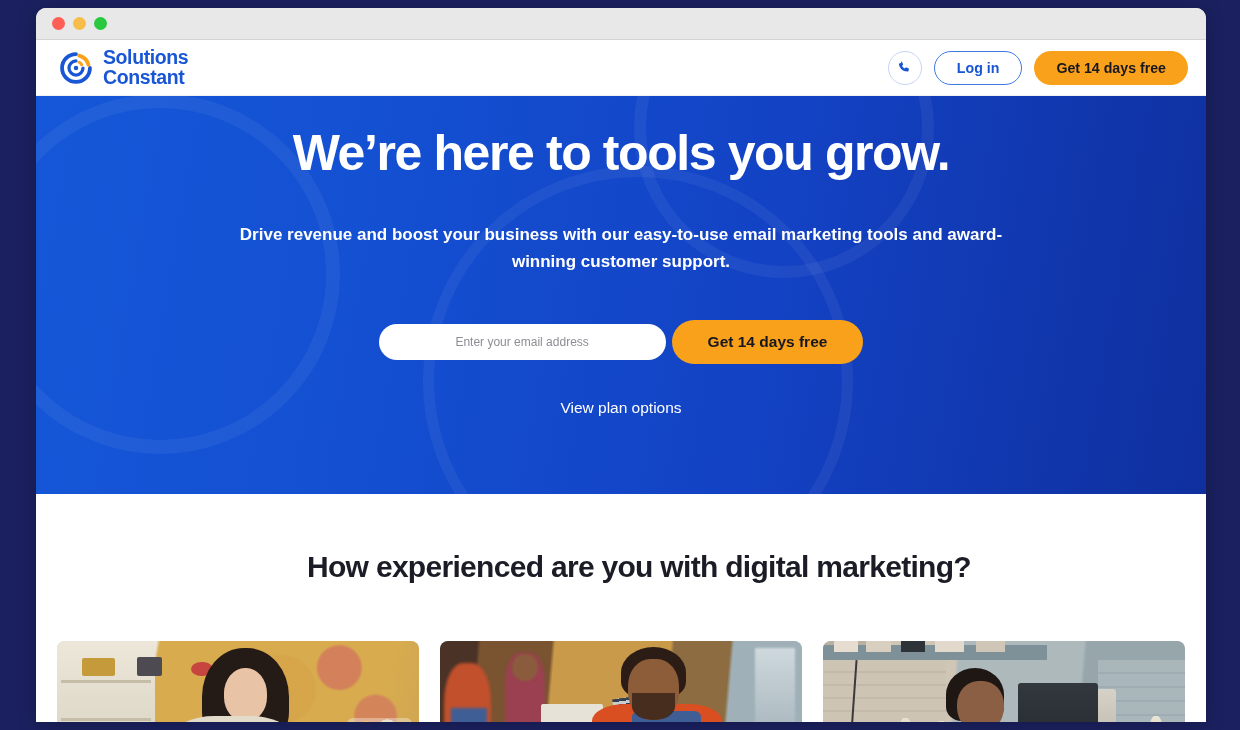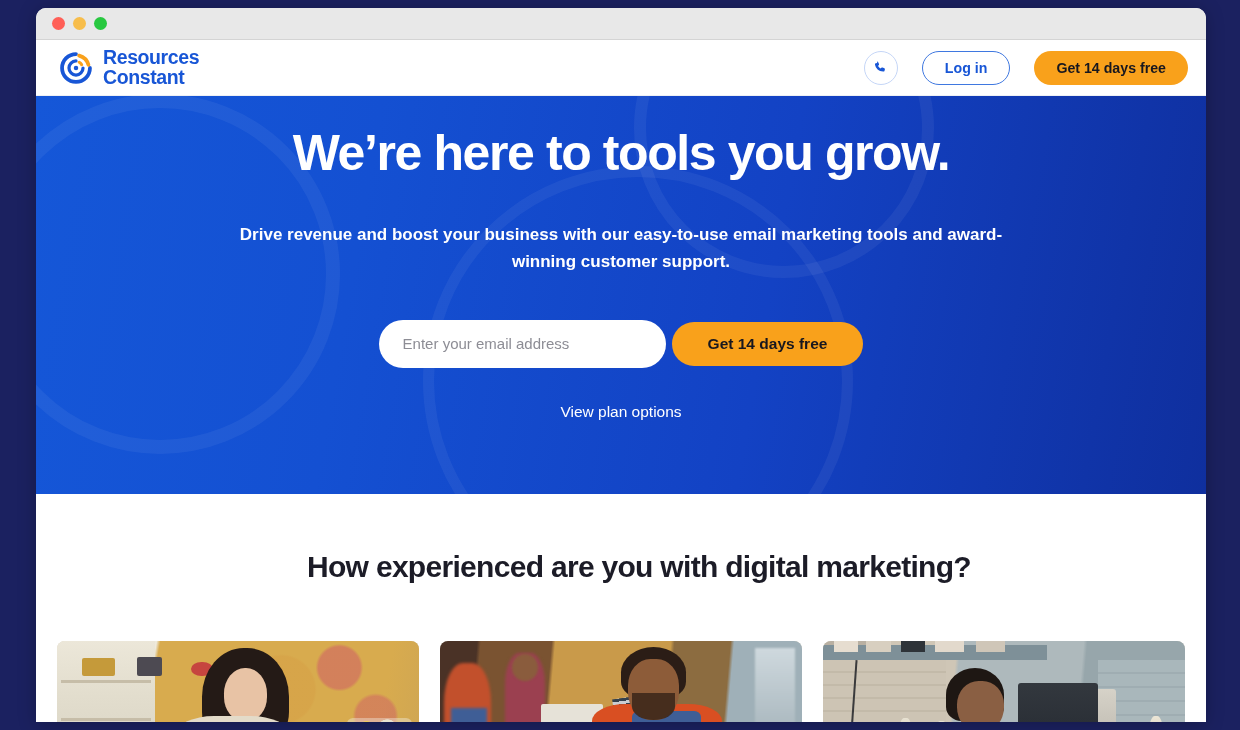--- a/index.html
+++ b/index.html
@@ -92,21 +92,21 @@
     width: 6px; height: 6px;
     border-right: 1.7px solid #2b2b38;
     border-bottom: 1.7px solid #2b2b38;
     transform: rotate(45deg);
   }
 
   .header-actions {
     margin-left: auto;
     display: flex;
     align-items: center;
-    gap: 24px;
+    gap: 12px;
   }
   .phone-btn {
     width: 34px; height: 34px;
     border-radius: 50%;
     border: 1.4px solid #c5d6f7;
     display: flex; align-items: center; justify-content: center;
     cursor: pointer;
     background: #fff;
   }
   .login-btn {
@@ -173,29 +173,30 @@
 
   .signup-row {
     margin-top: 44px;
     display: flex;
     justify-content: center;
     align-items: center;
     gap: 6px;
   }
   .email-input {
     width: 287px;
-    height: 48px;
+    height: 36px;
     border-radius: 24px;
     border: none;
     outline: none;
     padding: 0 24px;
-    font-size: 15px;
+    font-size: 12px;
     font-family: "Liberation Sans", sans-serif;
     color: #333;
     background: #fff;
+    text-align: center;
   }
   .email-input::placeholder { color: #8d8d95; }
   .trial-btn-hero {
     height: 44px;
     border-radius: 24px;
     background: #f9a11b;
     color: #17171f;
     border: none;
     padding: 0 36px;
     font-size: 15.5px;
@@ -343,21 +344,21 @@
 
     <div class="logo">
       <svg class="logo-mark" viewBox="0 0 40 40">
         <path d="M20 4.5 A15.5 15.5 0 1 0 35.5 20" fill="none" stroke="#1856d6" stroke-width="4.2" stroke-linecap="round"></path>
         <path d="M23.5 6.2 A14.6 14.6 0 0 1 33.8 16.5" fill="none" stroke="#f9a11b" stroke-width="4.2" stroke-linecap="round"></path>
         <path d="M20 12.2 A7.8 7.8 0 1 0 27.8 20" fill="none" stroke="#1856d6" stroke-width="3.6" stroke-linecap="round"></path>
         <path d="M23.6 13.6 A7.4 7.4 0 0 1 26.3 16.4" fill="none" stroke="#f9a11b" stroke-width="3.4" stroke-linecap="round"></path>
         <circle cx="20" cy="20" r="2.5" fill="#1856d6"></circle>
       </svg>
       <div class="logo-text">
-        <div>Resources</div>
+        <div>Solutions</div>
         <div>Constant</div>
       </div>
     </div>
 
 
     <div class="header-actions">
       <div class="phone-btn">
         <svg width="15" height="15" viewBox="0 0 24 24">
           <path d="M6.6 2.6c.7-.2 1.4.1 1.7.8l1.3 2.9c.3.7.1 1.5-.5 1.9l-1 .8c.9 2 2.5 3.6 4.5 4.5l.8-1c.5-.6 1.3-.8 1.9-.5l2.9 1.3c.7.3 1 1 .8 1.7l-.7 2.4c-.2.7-.9 1.2-1.6 1.1C9.3 18.7 4.3 13.7 3.1 6.9c-.1-.7.4-1.4 1.1-1.6l2.4-.7z" fill="#1856d6"></path>
         </svg>

